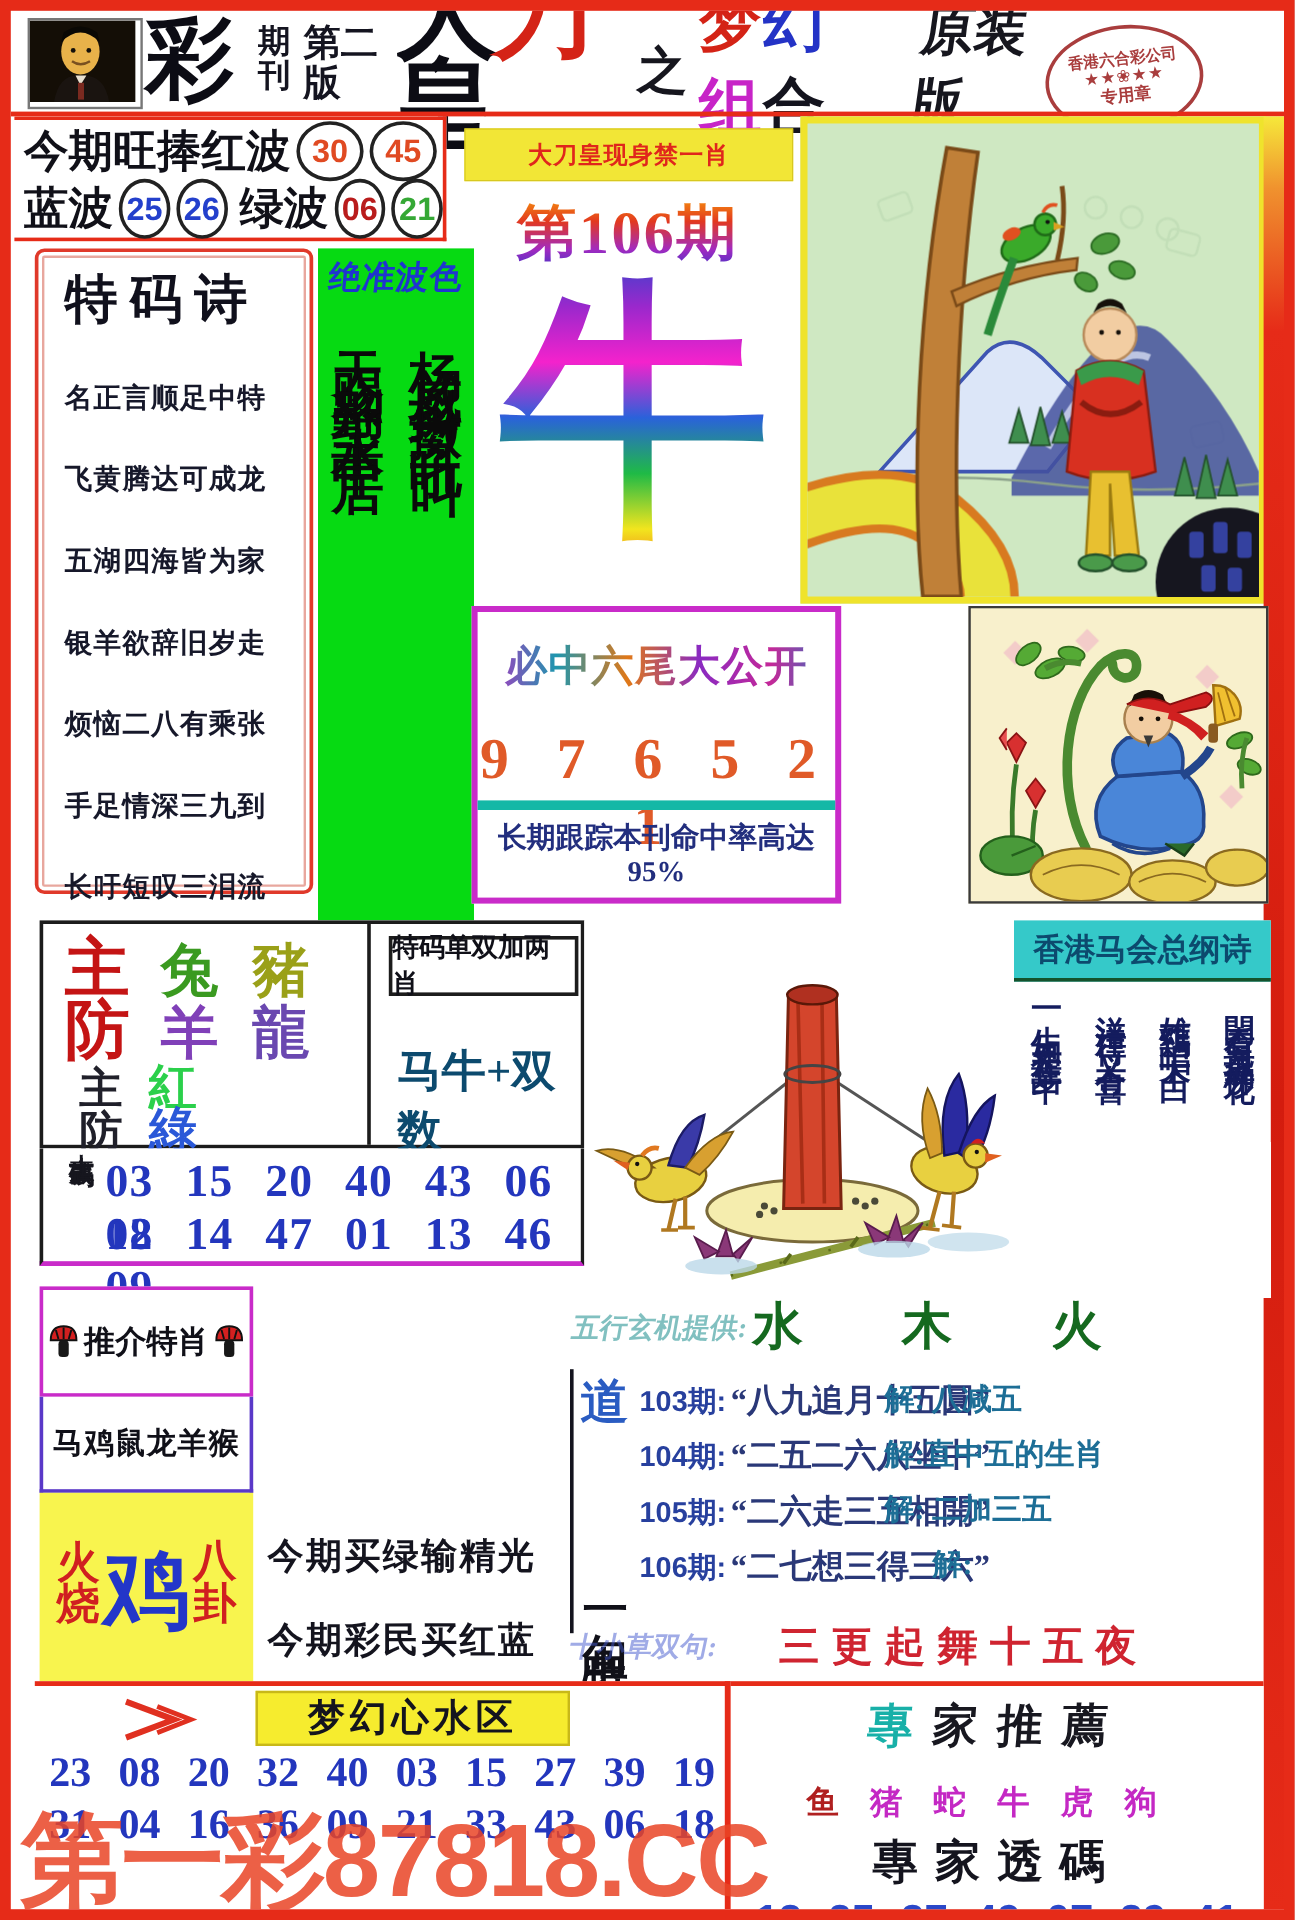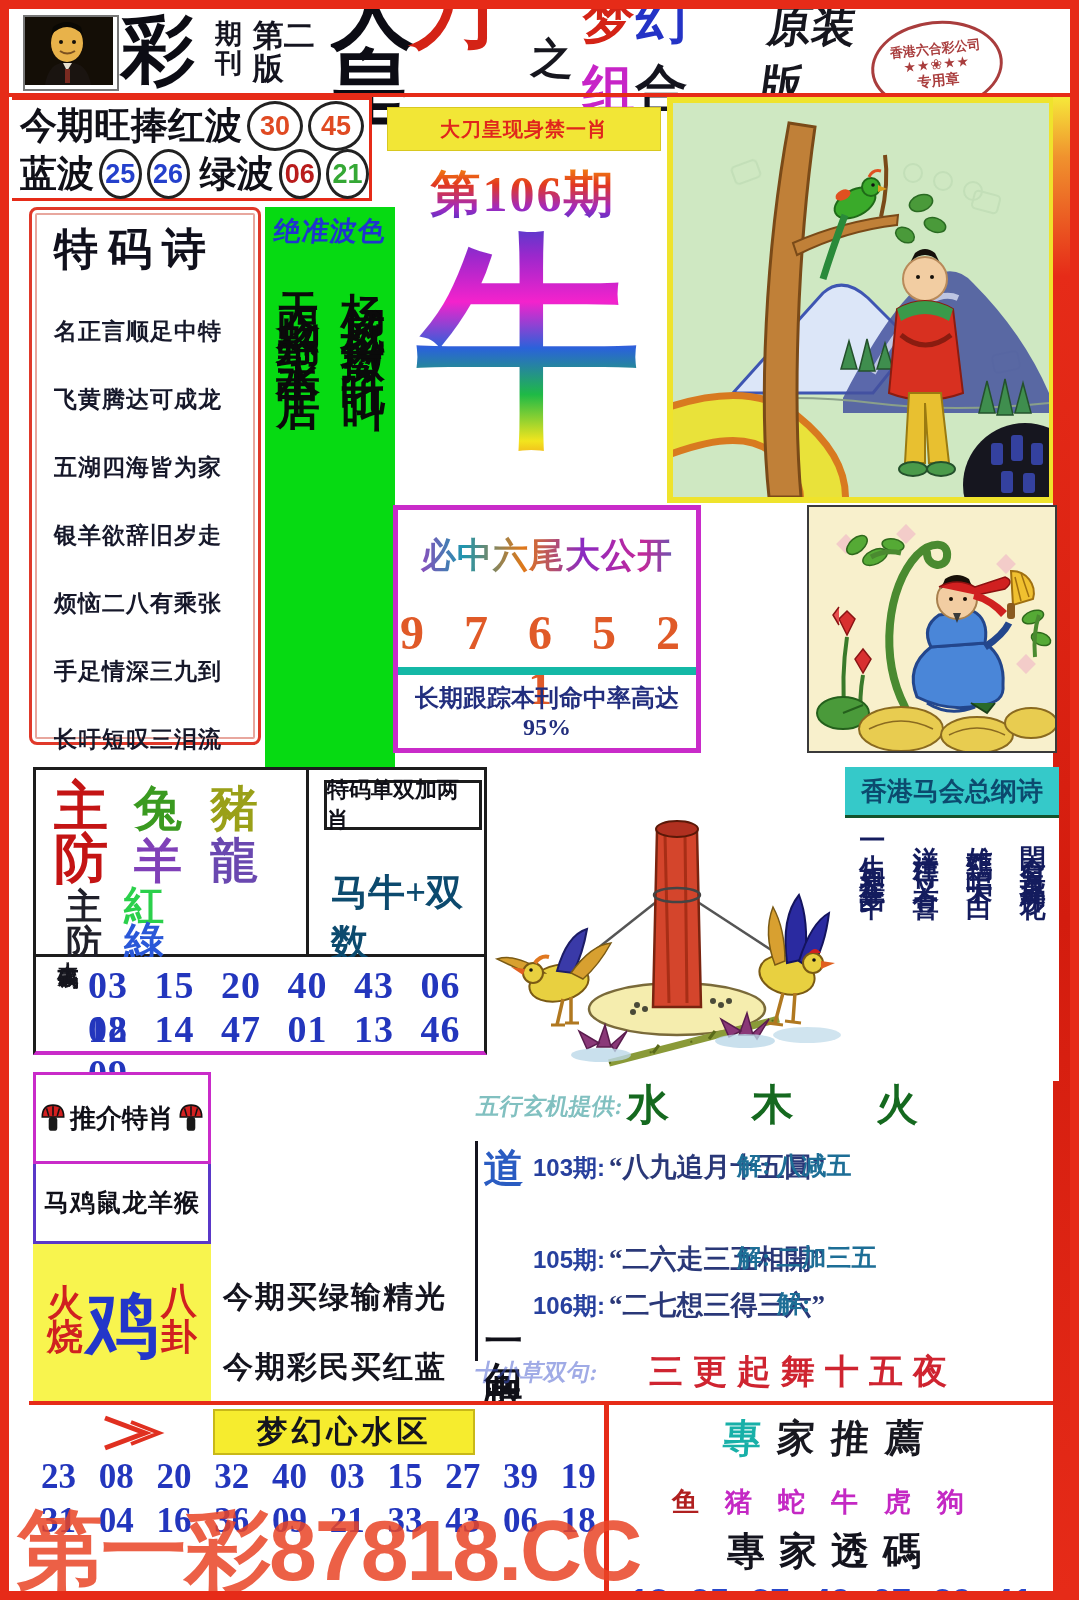--- a/index.html
+++ b/index.html
@@ -520,20 +520,25 @@
   <div id="dao-col" class="abs">
     <span class="dao">道</span>
     <span class="rest">一句中特</span>
   </div>
 
   <div class="period-row abs" style="top:1140px;">
     <span class="period-num">103期:</span>
     <span class="period-text">“八九追月十五圓”</span>
     <span class="period-jie">解: 八减五</span>
   </div>
+  <div class="period-row abs" style="top:1186px;">
+    <span class="period-num">104期:</span>
+    <span class="period-text">“二五二六八坐中”</span>
+    <span class="period-jie">解:直中五的生肖</span>
+  </div>
   <div class="period-row abs" style="top:1232px;">
     <span class="period-num">105期:</span>
     <span class="period-text">“二六走三五相開”</span>
     <span class="period-jie">解: 二加三五</span>
   </div>
   <div class="period-row abs" style="top:1278px;">
     <span class="period-num">106期:</span>
     <span class="period-text">“二七想三得三六”</span>
     <span class="period-jie" style="left:244px">解:</span>
   </div>

